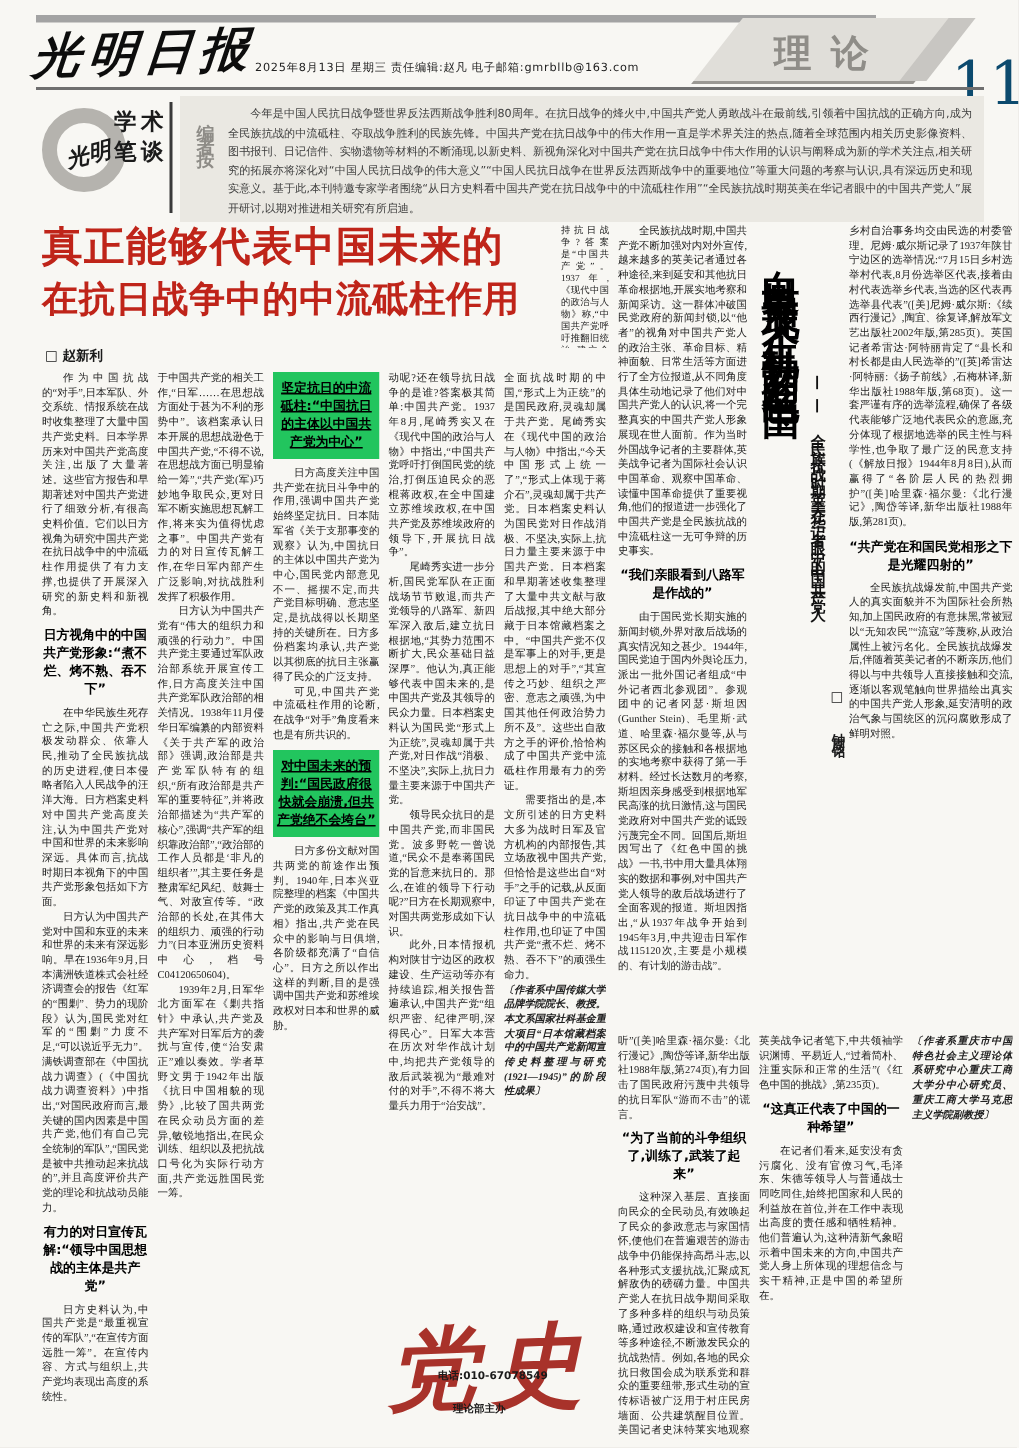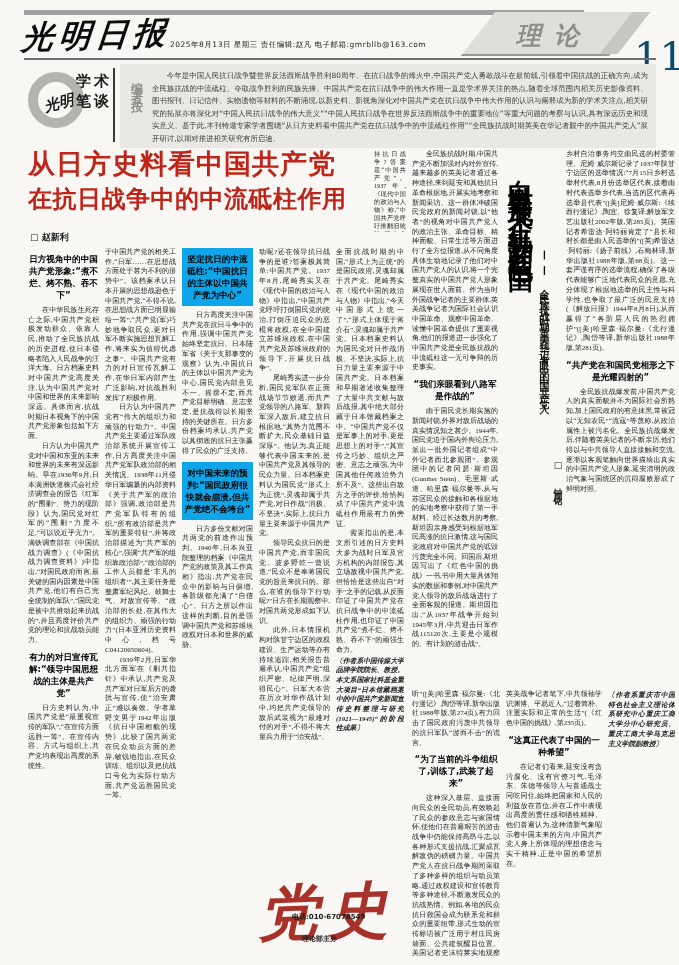--- a/index.html
+++ b/index.html
@@ -27,21 +27,21 @@
   .ed-text{font-size:7.4px;line-height:12.6px;text-align:justify;color:#3c3c3c;}
   .ed-text p{margin:0;text-indent:2em;}
   
   .a1-title{font-weight:900;color:#bf2419;white-space:nowrap;font-family:"DejaVu Sans",sans-serif;}
   .byline{font-size:9px;font-weight:700;}
   .col{font-size:7px;line-height:9.7px;text-align:justify;overflow:hidden;}
   .col p{margin:0;text-indent:2em;font-family:Liberation Serif, serif;}
   .col p.noind{text-indent:0;}
   .sh{font-weight:900;font-size:8.6px;line-height:12px;text-align:center;text-indent:0 !important;
       margin:5px 0 5px 0;color:#000;}
-  .sh.boxed{background:#0ea5e9;padding:5px 2px;}
+  .sh.boxed{background:#22c55e;padding:5px 2px;text-decoration:underline;}
   .note{font-size:6.8px;font-weight:700;font-style:italic;text-indent:0 !important;margin-top:4px;color:#222;}
   
   .vhead{writing-mode:vertical-rl;}
   .vh-byline{font-size:9px;padding-top:300px;letter-spacing:4px;font-weight:700;}
   .vh-sub{font-size:10px;font-weight:700;letter-spacing:5.5px;padding-top:90px;color:#111;}
   .vh-title{font-size:25px;font-weight:900;letter-spacing:6px;color:#000;}
   
   .calligraphy{font-family:"DejaVu Serif",serif;font-weight:900;font-style:italic;font-size:60px;
                color:#a8322a;letter-spacing:10px;transform:rotate(-2deg);white-space:nowrap;}
   .footer-small{font-size:7px;font-weight:700;color:#1a1a1a;white-space:nowrap;}
@@ -49,60 +49,62 @@
 </head>
 <body>
 
 <div id="page">
 
   <div class="abs topbar" style="left:24px;top:10px;width:560px;height:5px;"></div>
   <div class="abs tab1" style="left:478px;top:12px;width:148px;height:42px;"></div>
   <div class="abs tab2" style="left:616px;top:12px;width:18px;height:42px;"></div>
   <div class="abs paper-logo" style="left:22px;top:14px;">光明日报</div>
   <div class="abs dateline" style="left:170px;top:40px;">2025年8月13日 星期三  责任编辑:赵凡  电子邮箱:gmrbllb@163.com</div>
-  <div class="abs section-name" style="left:516px;top:19px;font-style:italic;">理论</div>
+  <div class="abs section-name" style="left:516px;top:19px;">理论</div>
   <div class="abs page-num" style="left:634px;top:17px;">11</div>
   <div class="abs rule" style="left:24px;top:58px;width:632px;height:2px;"></div>
 
   <div class="abs ed-ring" style="left:28px;top:72px;"></div>
   <div class="abs ed-script" style="left:44px;top:94px;">光明</div>
   <div class="abs ed-name" style="left:76px;top:72px;">学术</div>
   <div class="abs ed-name" style="left:76px;top:92px;">笔谈</div>
   <div class="abs ed-divider" style="left:113px;top:68px;height:74px;"></div>
   <div class="abs ed-box" style="left:120px;top:64px;width:536px;height:84px;">
     <div class="ed-label abs" style="left:8px;top:8px;height:70px;">编者按</div>
     <div class="ed-text abs" style="left:32px;top:6px;width:496px;height:74px;overflow:hidden;">
       <p>今年是中国人民抗日战争暨世界反法西斯战争胜利80周年。在抗日战争的烽火中,中国共产党人勇敢战斗在最前线,引领着中国抗战的正确方向,成为全民族抗战的中流砥柱、夺取战争胜利的民族先锋。中国共产党在抗日战争中的伟大作用一直是学术界关注的热点,随着全球范围内相关历史影像资料、图书报刊、日记信件、实物遗物等材料的不断涌现,以新史料、新视角深化对中国共产党在抗日战争中伟大作用的认识与阐释成为新的学术关注点,相关研究的拓展亦将深化对“中国人民抗日战争的伟大意义”“中国人民抗日战争在世界反法西斯战争中的重要地位”等重大问题的考察与认识,具有深远历史和现实意义。基于此,本刊特邀专家学者围绕“从日方史料看中国共产党在抗日战争中的中流砥柱作用”“全民族抗战时期英美在华记者眼中的中国共产党人”展开研讨,以期对推进相关研究有所启迪。</p>
     </div>
   </div>
 
-  <div class="abs a1-title" style="left:28px;top:146px;font-size:27px;letter-spacing:1px;">从日方史料看中国共产党</div>
+  <div class="abs a1-title" style="left:28px;top:146px;font-size:27px;letter-spacing:1px;">真正能够代表中国未来的</div>
   <div class="abs a1-title" style="left:28px;top:183px;font-size:24px;letter-spacing:0.5px;">在抗日战争中的中流砥柱作用</div>
   <div class="abs col" style="left:374px;top:150px;width:32px;height:82px;font-size:6.2px;line-height:8px;">
     <p class="noind">持抗日战争?答案是“中国共产党”。1937年,《现代中国的政治与人物》称,“中国共产党呼吁推翻旧统治,建立全中国的人民政权,在中国共产党的领导下开展抗日”。</p>
   </div>
   <div class="abs byline" style="left:30px;top:231px;">□ 赵新利</div>
 
   <div class="abs col" style="left:28px;top:248px;width:71px;height:710px;">
+    <p>作为中国抗战的“对手”,日本军队、外交系统、情报系统在战时收集整理了大量中国共产党史料。日本学界历来对中国共产党高度关注,出版了大量著述。这些官方报告和早期著述对中国共产党进行了细致分析,有很高史料价值。它们以日方视角为研究中国共产党在抗日战争中的中流砥柱作用提供了有力支撑,也提供了开展深入研究的新史料和新视角。</p>
     <div class="sh">日方视角中的中国共产党形象:“煮不烂、烤不熟、吞不下”</div>
     <p>在中华民族生死存亡之际,中国共产党积极发动群众、依靠人民,推动了全民族抗战的历史进程,使日本侵略者陷入人民战争的汪洋大海。日方档案史料对中国共产党高度关注,认为中国共产党对中国和世界的未来影响深远。具体而言,抗战时期日本视角下的中国共产党形象包括如下方面。</p>
     <p>日方认为中国共产党对中国和东亚的未来和世界的未来有深远影响。早在1936年9月,日本满洲铁道株式会社经济调查会的报告《红军的“围剿”、势力的现阶段》认为,国民党对红军的“围剿”力度不足,“可以说近乎无力”。满铁调查部在《中国抗战力调查》(《中国抗战力调查资料》)中指出,“对国民政府而言,最关键的国内因素是中国共产党,他们有自己完全统制的军队”,“国民党是被中共推动起来抗战的”,并且高度评价共产党的理论和抗战动员能力。</p>
     <div class="sh">有力的对日宣传瓦解:“领导中国思想战的主体是共产党”</div>
     <p>日方史料认为,中国共产党是“最重视宣传的军队”,“在宣传方面远胜一筹”。在宣传内容、方式与组织上,共产党均表现出高度的系统性。</p>
   </div>
 
   <div class="abs col" style="left:105px;top:248px;width:71px;height:710px;">
     <p class="noind">于中国共产党的相关工作,“日军……在思想战方面处于甚为不利的形势中”。该档案承认日本开展的思想战逊色于中国共产党,“不得不说,在思想战方面已明显输给一筹”,“共产党(军)巧妙地争取民众,更对日军不断实施思想瓦解工作,将来实为值得忧虑之事”。中国共产党有力的对日宣传瓦解工作,在华日军内部产生广泛影响,对抗战胜利发挥了积极作用。</p>
     <p>日方认为中国共产党有“伟大的组织力和顽强的行动力”。中国共产党主要通过军队政治部系统开展宣传工作,日方高度关注中国共产党军队政治部的相关情况。1938年11月侵华日军编纂的内部资料《关于共产军的政治部》强调,政治部是共产党军队特有的组织,“所有政治部是共产军的重要特征”,并将政治部描述为“共产军的核心”,强调“共产军的组织靠政治部”,“政治部的工作人员都是‘非凡的组织者’”,其主要任务是整肃军纪风纪、鼓舞士气、对敌宣传等。“政治部的长处,在其伟大的组织力、顽强的行动力”(日本亚洲历史资料中心,档号C04120650604)。</p>
     <p>1939年2月,日军华北方面军在《剿共指针》中承认,共产党及共产军对日军后方的袭扰与宣传,使“治安肃正”难以奏效。学者草野文男于1942年出版《抗日中国相貌的现势》,比较了国共两党在民众动员方面的差异,敏锐地指出,在民众训练、组织以及把抗战口号化为实际行动方面,共产党远胜国民党一筹。</p>
   </div>
 
   <div class="abs col" style="left:182px;top:248px;width:71px;height:710px;">
     <div class="sh boxed" style="margin-top:0;">坚定抗日的中流砥柱:“中国抗日的主体以中国共产党为中心”</div>
     <p>日方高度关注中国共产党在抗日斗争中的作用,强调中国共产党始终坚定抗日。日本陆军省《关于支那事变的观察》认为,中国抗日的主体以中国共产党为中心,国民党内部意见不一、摇摆不定,而共产党目标明确、意志坚定,是抗战得以长期坚持的关键所在。日方多份档案均承认,共产党以其彻底的抗日主张赢得了民众的广泛支持。</p>
+    <p>可见,中国共产党中流砥柱作用的论断,在战争“对手”角度看来也是有所共识的。</p>
     <div class="sh boxed">对中国未来的预判:“国民政府很快就会崩溃,但共产党绝不会垮台”</div>
     <p>日方多份文献对国共两党的前途作出预判。1940年,日本兴亚院整理的档案《中国共产党的政策及其工作真相》指出,共产党在民众中的影响与日俱增,各阶级都充满了“自信心”。日方之所以作出这样的判断,目的是强调中国共产党和苏维埃政权对日本和世界的威胁。</p>
   </div>
 
   <div class="abs col" style="left:259px;top:248px;width:71px;height:622px;">
     <p class="noind">动呢?还在领导抗日战争的是谁?答案极其简单:中国共产党。1937年8月,尾崎秀实又在《现代中国的政治与人物》中指出,“中国共产党呼吁打倒国民党的统治,打倒压迫民众的恶棍蒋政权,在全中国建立苏维埃政权,在中国共产党及苏维埃政府的领导下,开展抗日战争”。</p>
     <p>尾崎秀实进一步分析,国民党军队在正面战场节节败退,而共产党领导的八路军、新四军深入敌后,建立抗日根据地,“其势力范围不断扩大,民众基础日益深厚”。他认为,真正能够代表中国未来的,是中国共产党及其领导的民众力量。日本档案史料认为国民党“形式上为正统”,灵魂却属于共产党,对日作战“消极、不坚决”,实际上,抗日力量主要来源于中国共产党。</p>
     <p>领导民众抗日的是中国共产党,而非国民党。波多野乾一曾说道,“民众不是奉蒋国民党的旨意来抗日的。那么,在谁的领导下行动呢?”日方在长期观察中,对国共两党形成如下认识。</p>
     <p>此外,日本情报机构对陕甘宁边区的政权建设、生产运动等亦有持续追踪,相关报告普遍承认,中国共产党“组织严密、纪律严明,深得民心”。日军大本营在历次对华作战计划中,均把共产党领导的敌后武装视为“最难对付的对手”,不得不将大量兵力用于“治安战”。</p>
   </div>

